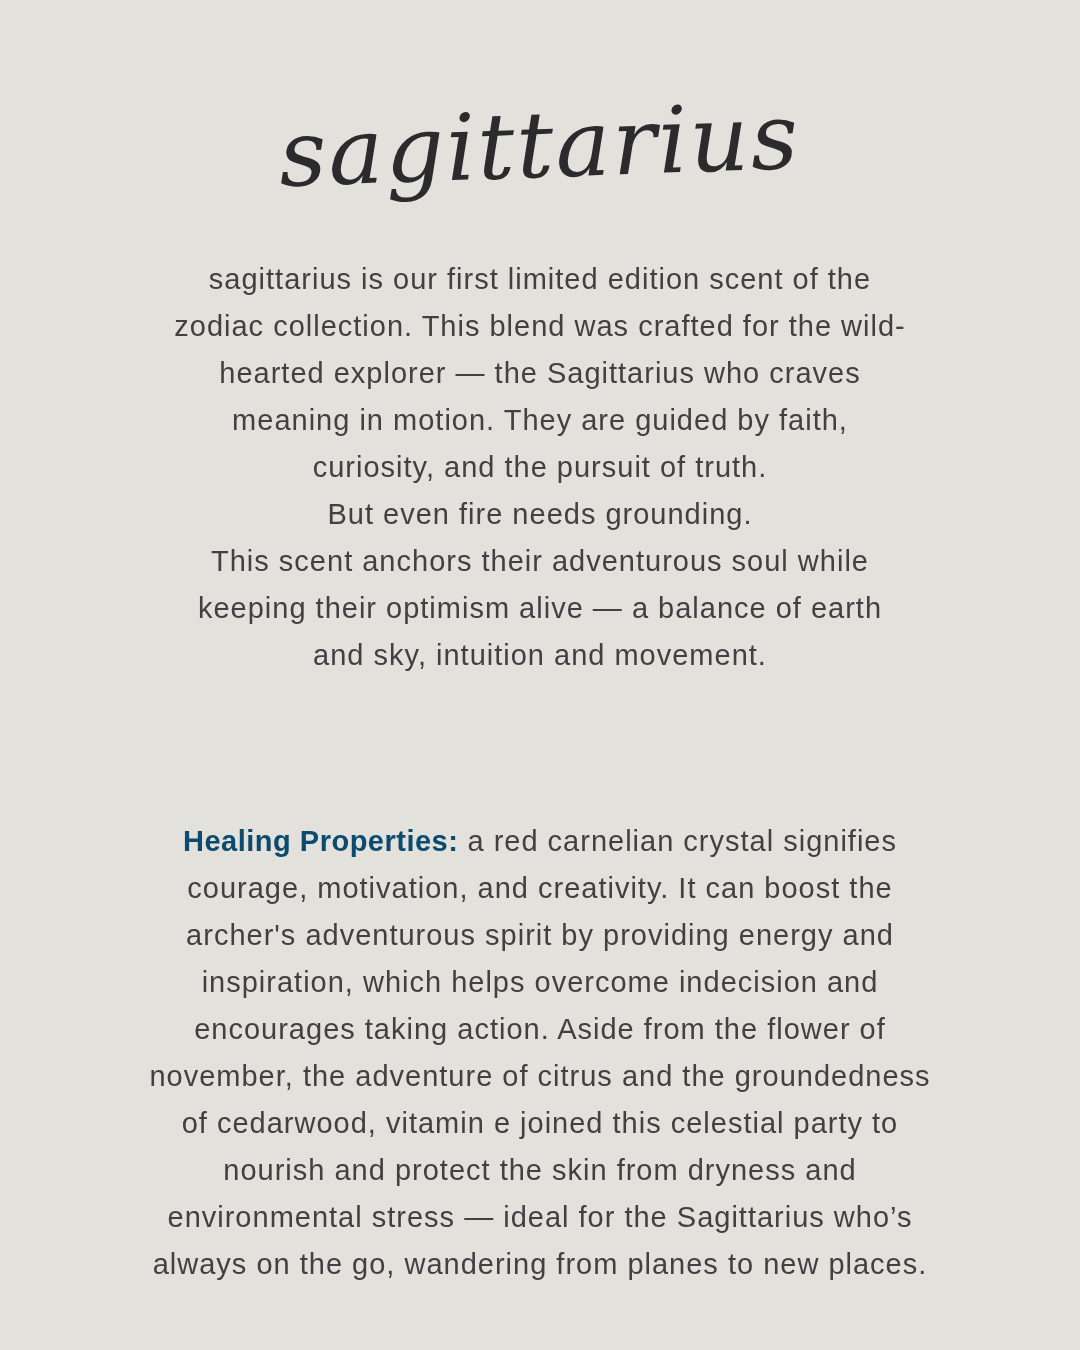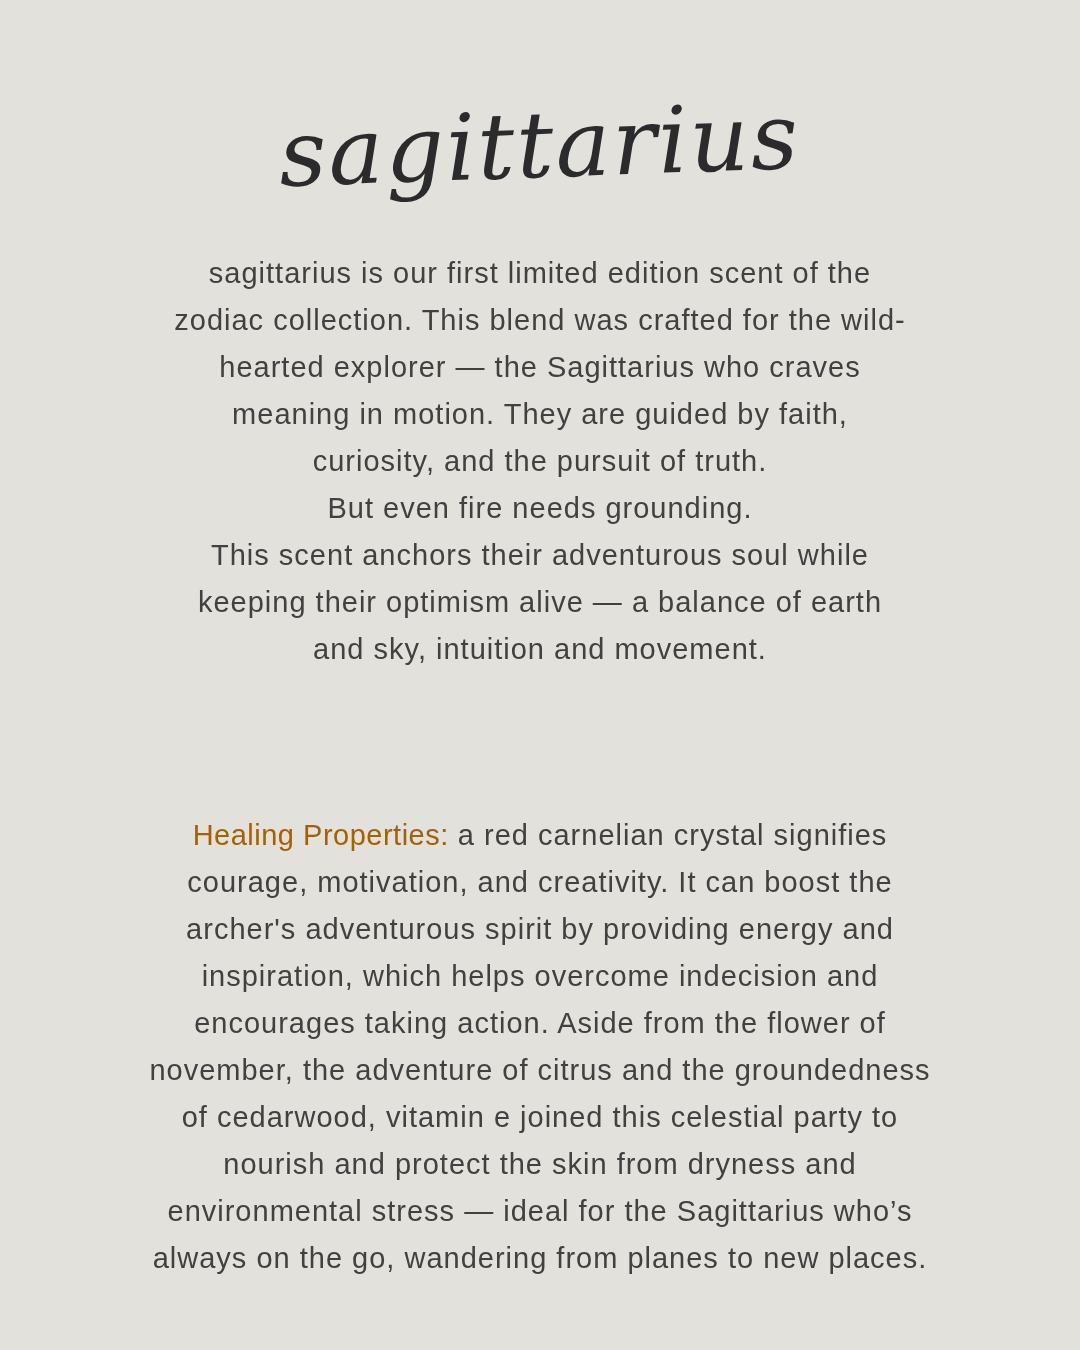--- a/index.html
+++ b/index.html
@@ -38,28 +38,28 @@
   .paragraph {
     width: 990px;
     font-size: 29px;
     line-height: 47px;
     letter-spacing: 1px;
     color: #414141;
     white-space: pre-line;
     font-weight: 400;
   }
   .intro {
-    margin-top: 6px;
+    margin-top: 12px;
   }
   .healing {
     margin-top: 110px;
   }
   .healing-label {
-    font-weight: 400;
-    color: #a16207;
+    font-weight: 700;
+    color: #0c4a6e;
     letter-spacing: 0.5px;
   }
 </style>
 </head>
 <body>
 
 <div class="poster">
 
   <div class="title">sagittarius</div>
 

